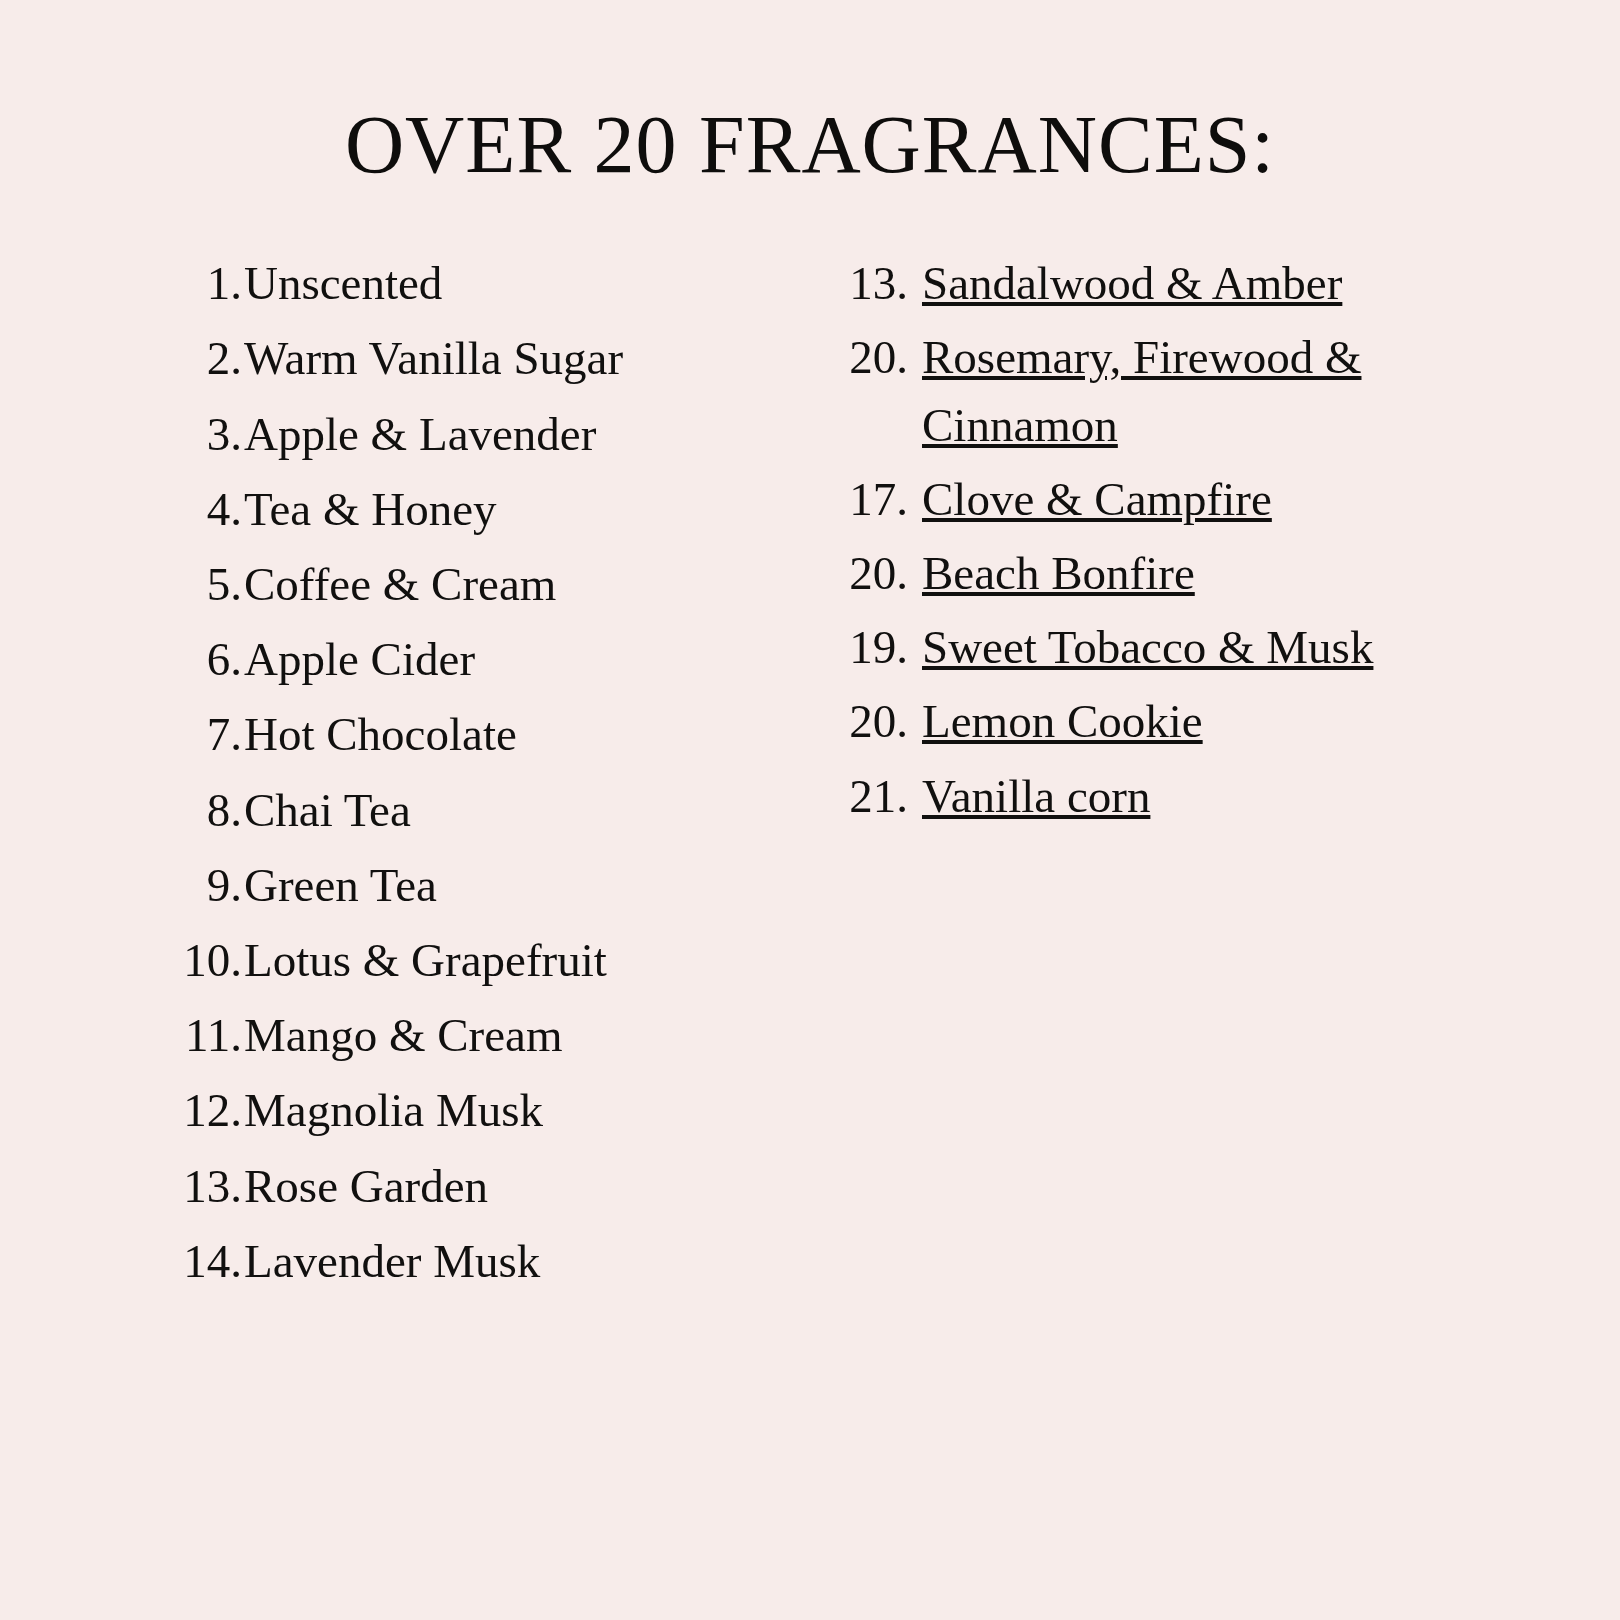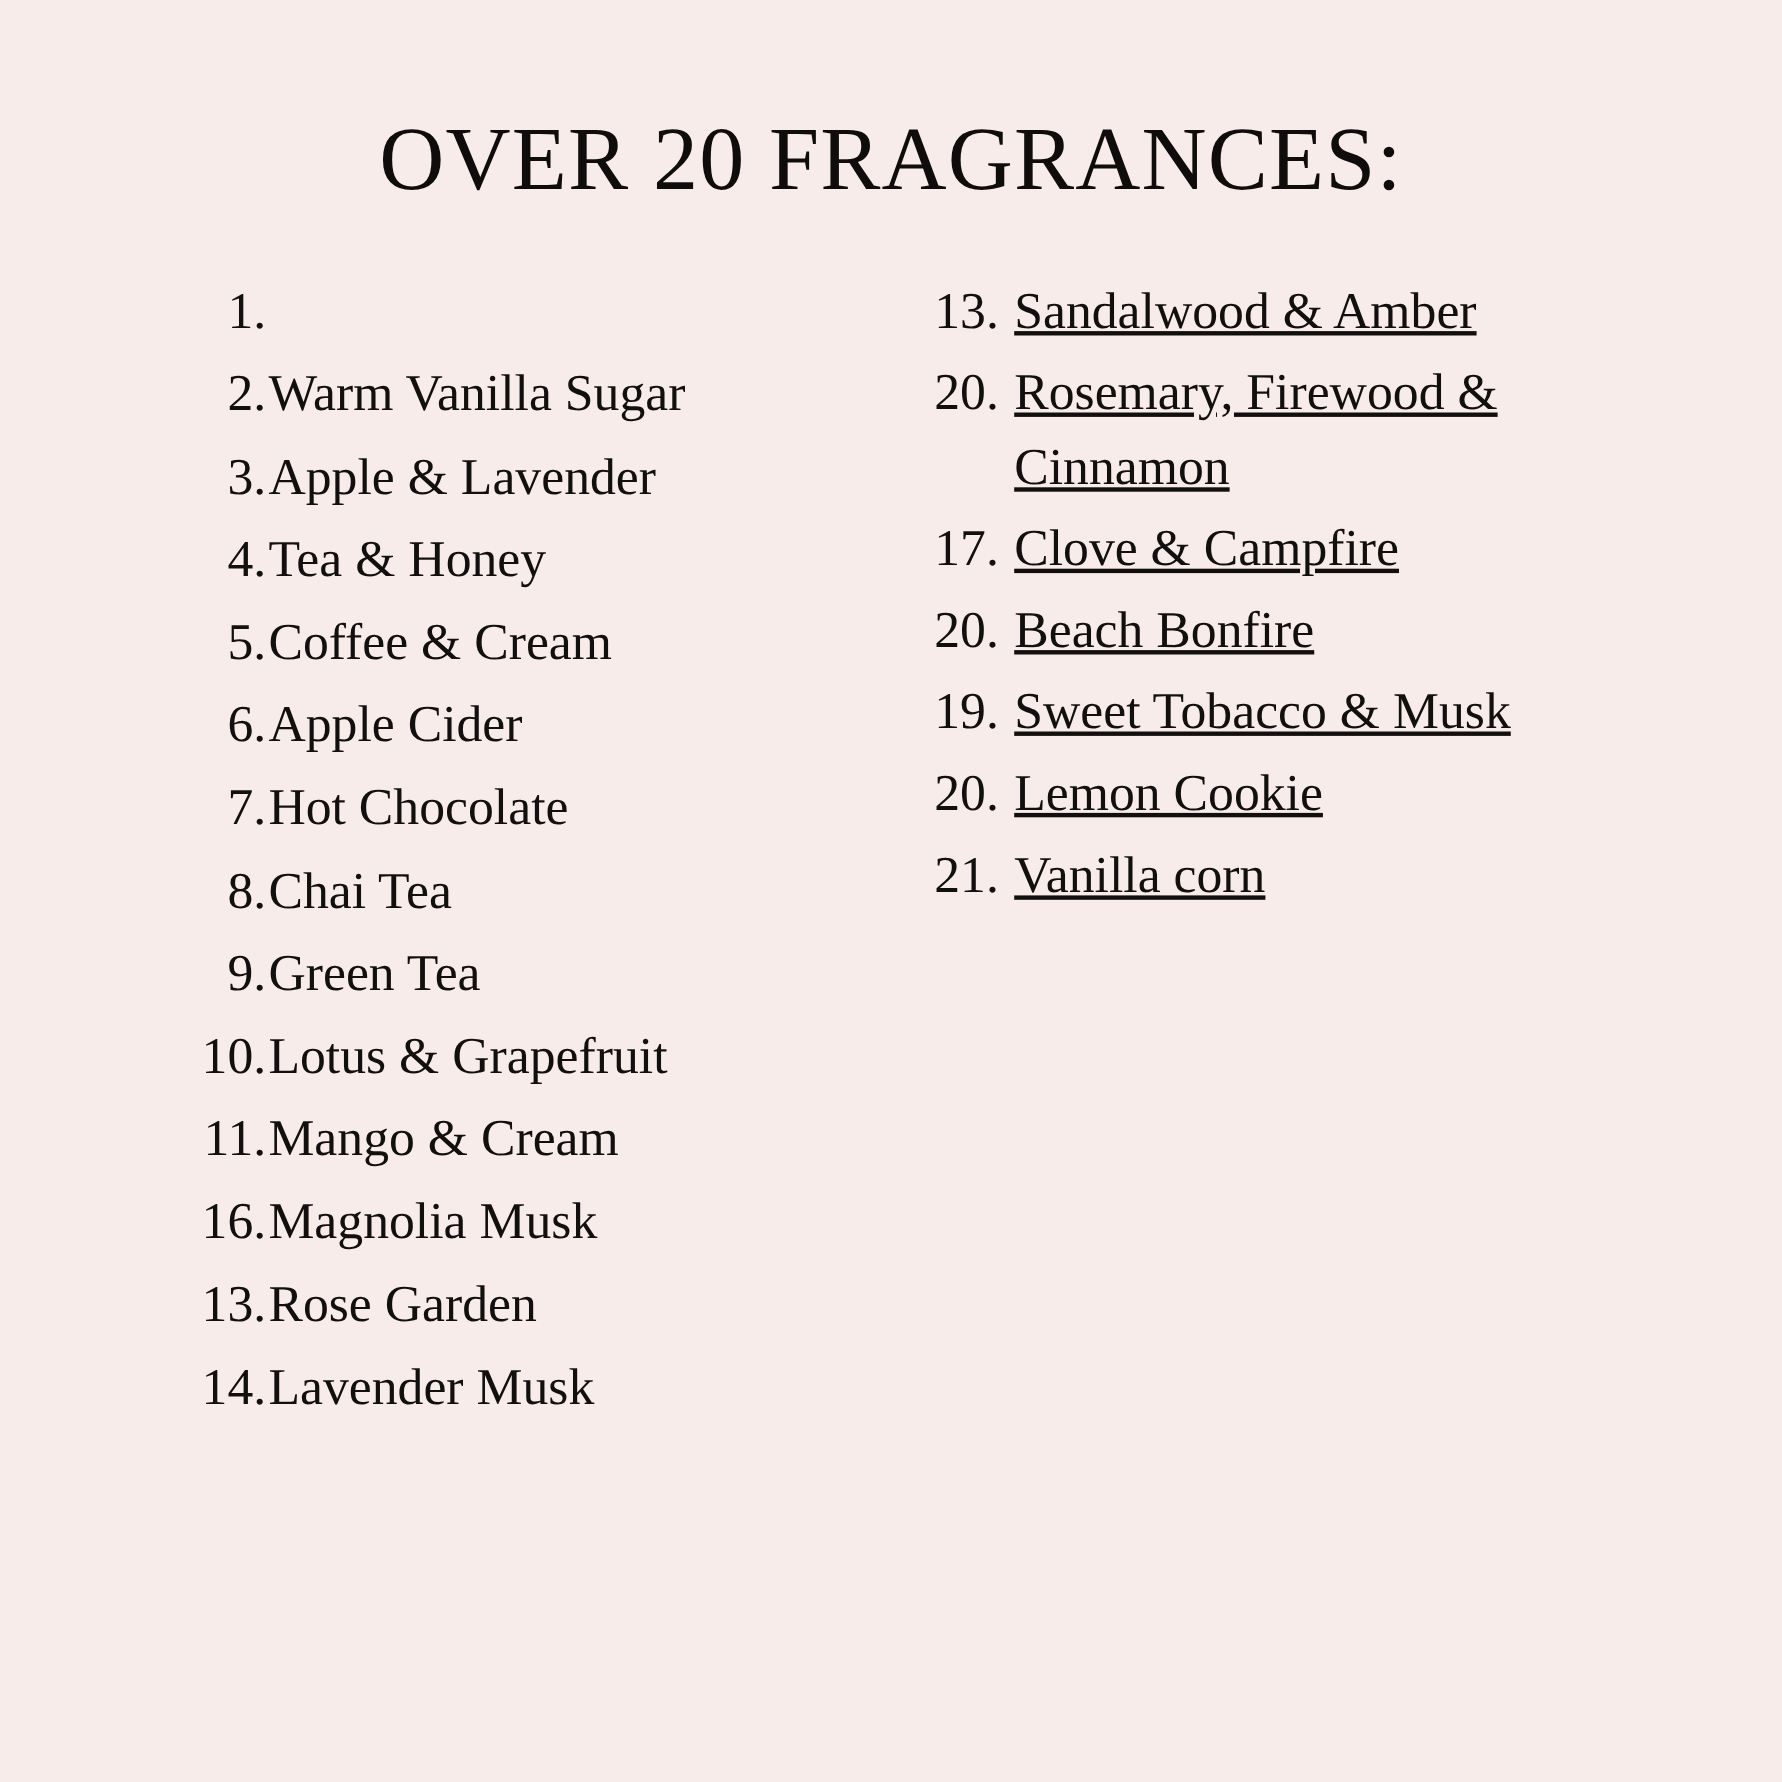--- a/index.html
+++ b/index.html
@@ -89,20 +89,21 @@
 
 <div class="page">
 
   <h1 class="title">OVER 20 FRAGRANCES:</h1>
 
   <div class="columns">
 
     <div class="col col-left">
       <div class="item">
         <span class="num">1.</span>
+        <span class="label">Unscented</span>
       </div>
       <div class="item">
         <span class="num">2.</span>
         <span class="label">Warm Vanilla Sugar</span>
       </div>
       <div class="item">
         <span class="num">3.</span>
         <span class="label">Apple &amp; Lavender</span>
       </div>
       <div class="item">
@@ -131,21 +132,21 @@
       </div>
       <div class="item">
         <span class="num">10.</span>
         <span class="label">Lotus &amp; Grapefruit</span>
       </div>
       <div class="item">
         <span class="num">11.</span>
         <span class="label">Mango &amp; Cream</span>
       </div>
       <div class="item">
-        <span class="num">16.</span>
+        <span class="num">12.</span>
         <span class="label">Magnolia Musk</span>
       </div>
       <div class="item">
         <span class="num">13.</span>
         <span class="label">Rose Garden</span>
       </div>
       <div class="item">
         <span class="num">14.</span>
         <span class="label">Lavender Musk</span>
       </div>

